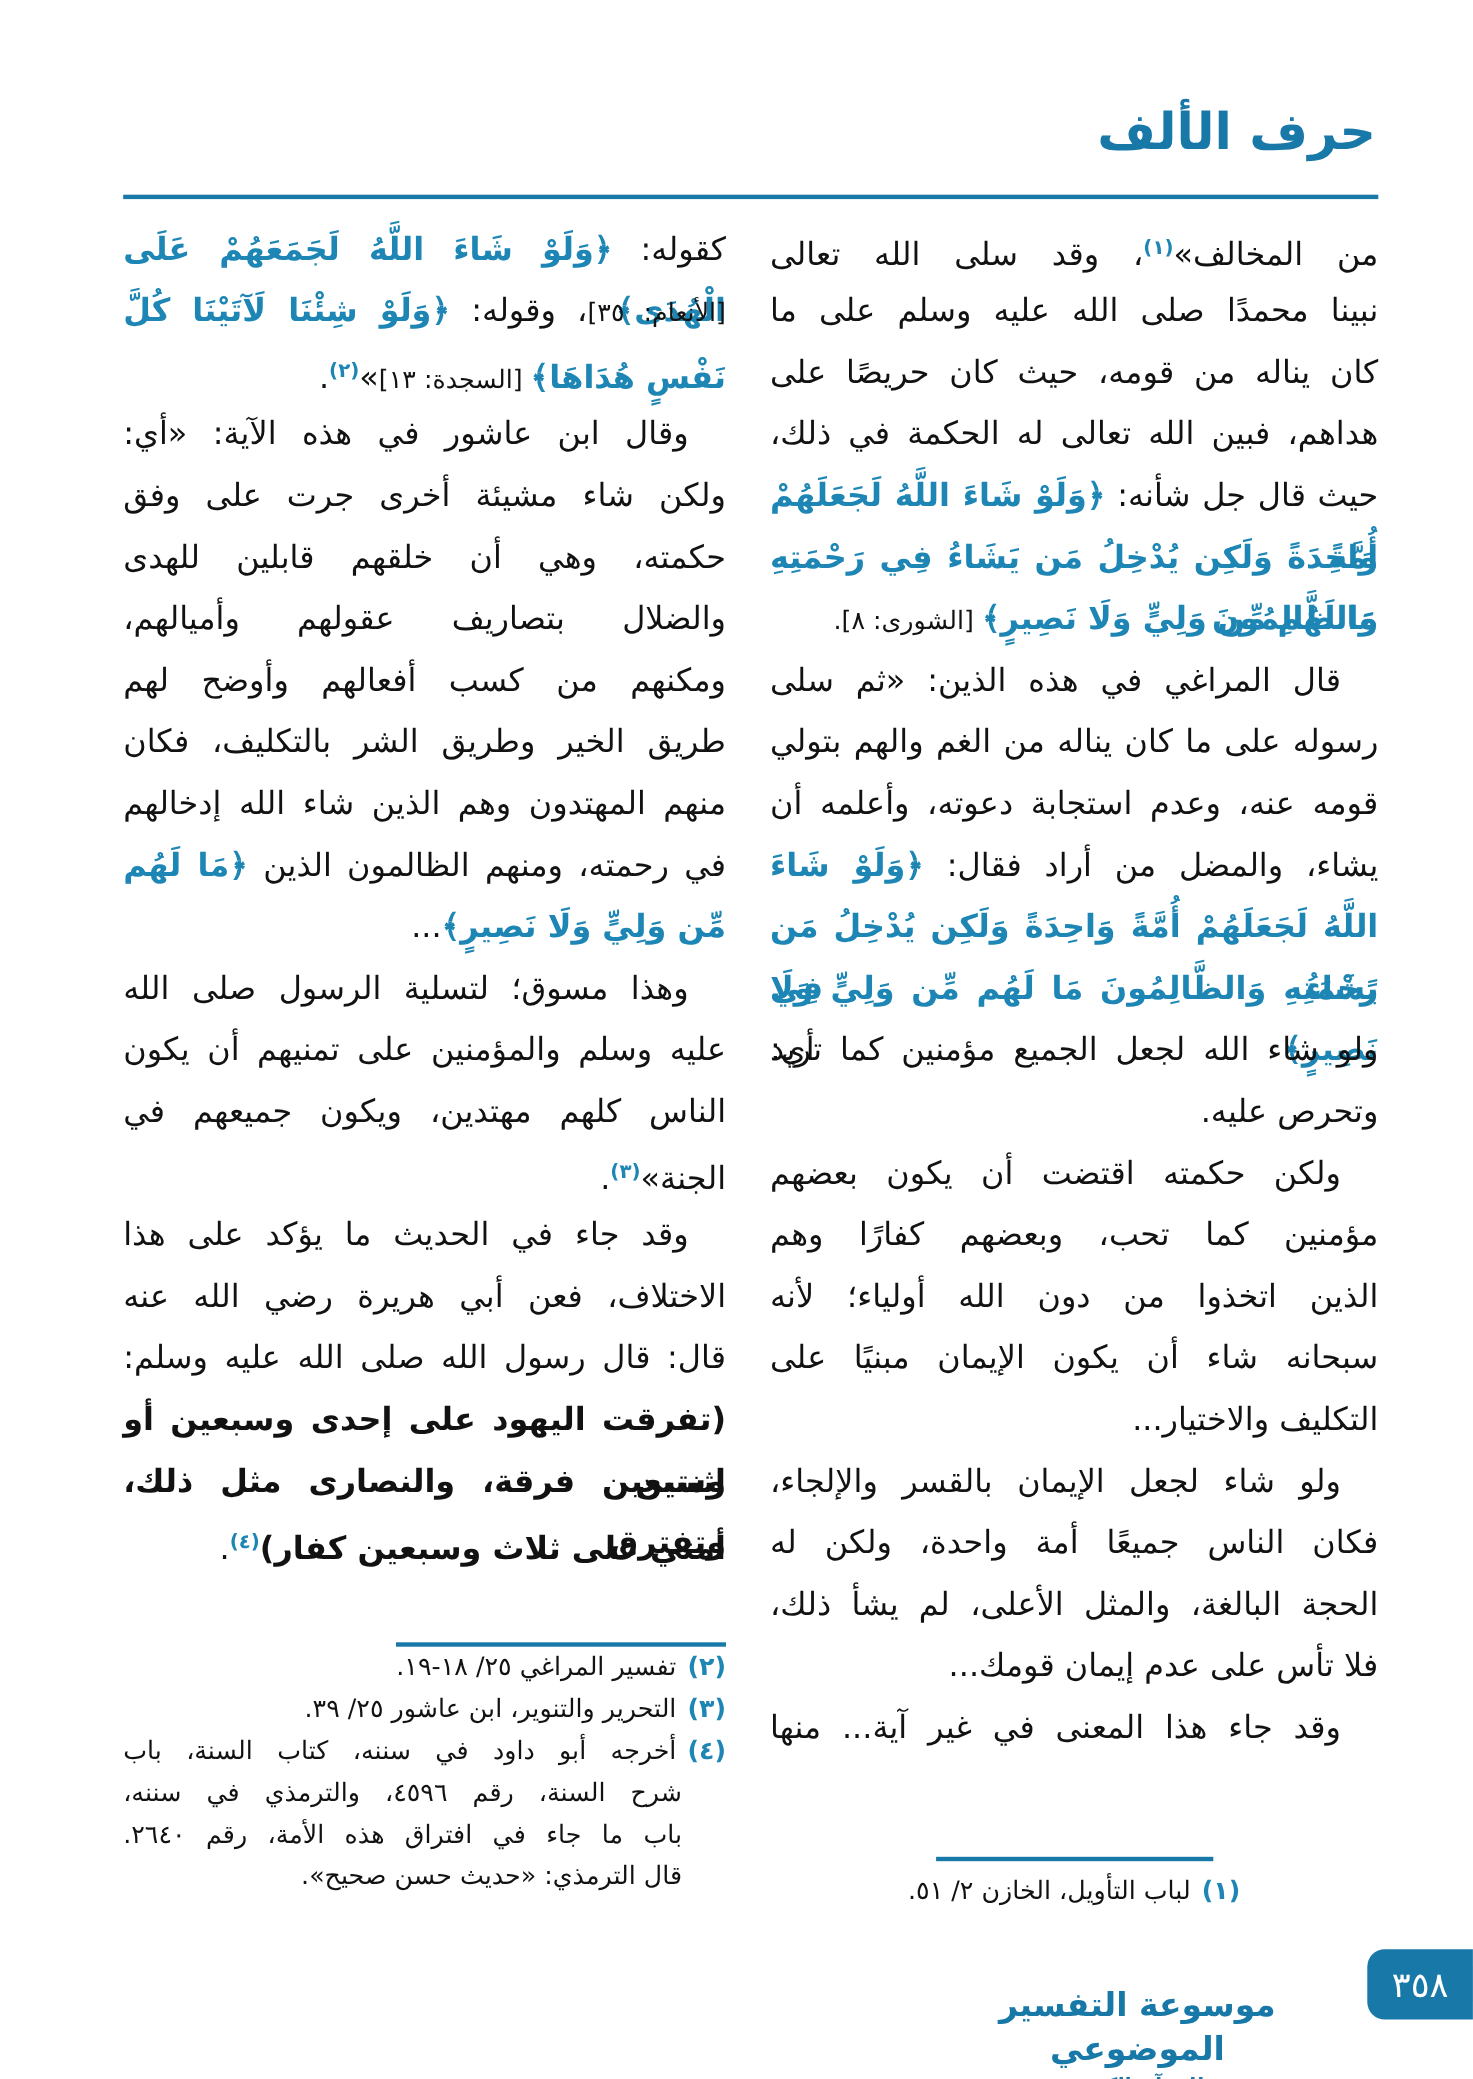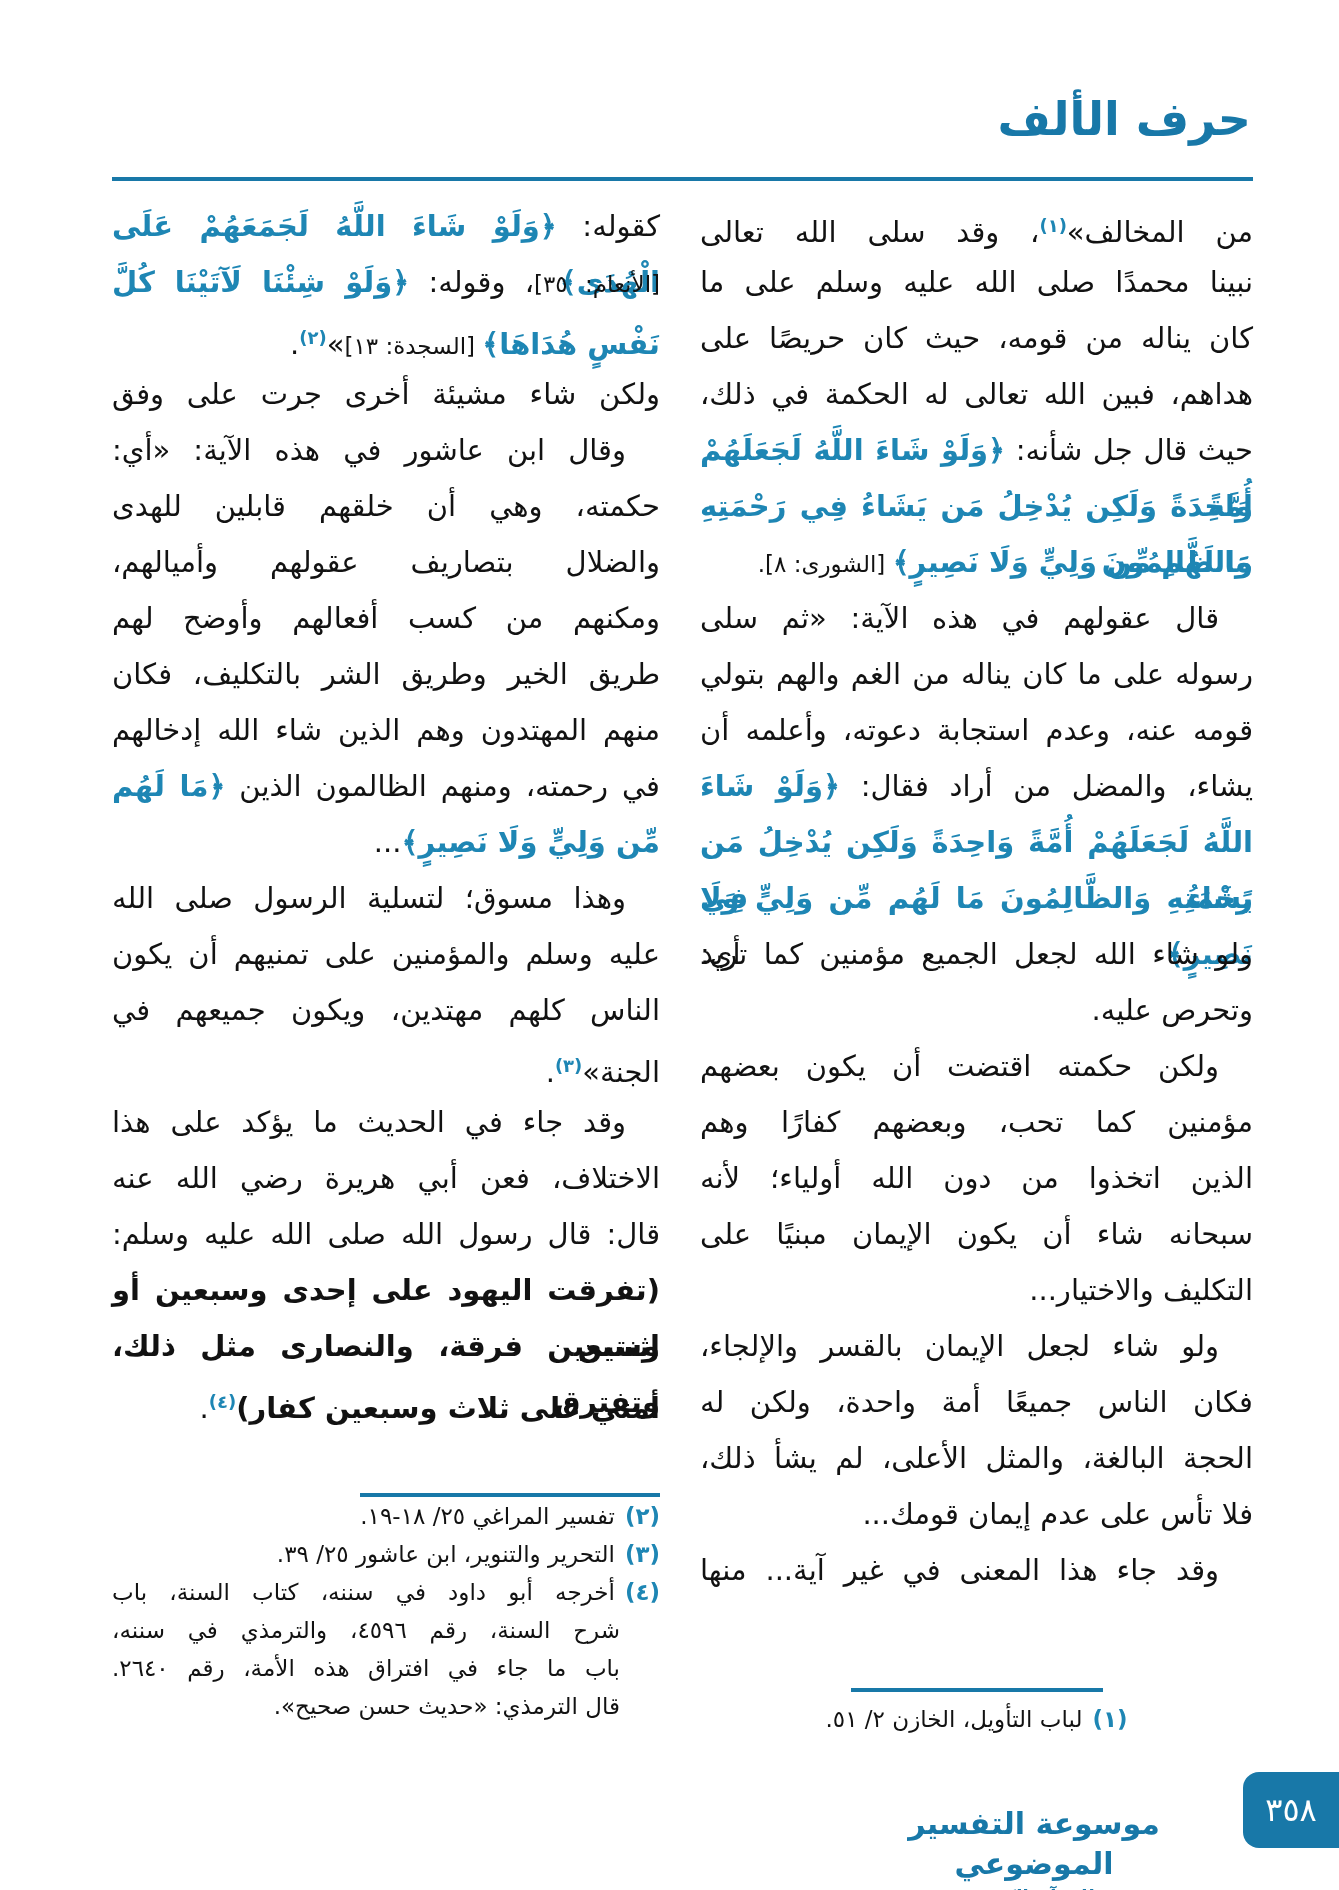--- a/index.html
+++ b/index.html
@@ -46,40 +46,40 @@
   .fn-num{color:var(--verse,#1E86B4);margin-left:10px;font-weight:700;}
   .fn-right .fn-line{text-align:center;text-align-last:center;margin-top:8px;}
   
   .logo{
     position:absolute;top:1804px;right:160px;width:290px;text-align:center;
     color:var(--accent,#1878A8);
   }
   .logo .l1{font-size:30px;font-weight:700;line-height:40px;}
   .logo .l2{font-size:18px;font-weight:700;line-height:26px;text-align:center;}
   .page-badge{
-    position:absolute;top:1772px;right:0;width:96px;height:76px;
+    position:absolute;top:1772px;right:0;width:96px;height:64px;
     background:var(--accent,#1878A8);border-radius:16px 0 0 16px;
     color:#ffffff;font-size:32px;display:flex;align-items:center;justify-content:center;
   }
 </style>
 </head>
 <body>
 
 <div class="chapter-title">حرف الألف</div>
 <div class="header-rule"></div>
 
 <div class="col col-right" id="col-right">
     <div class="line"><span class="seg-n">من المخالف»</span><span class="seg-s">(١)</span><span class="seg-n">، وقد سلى الله تعالى</span></div>
     <div class="line"><span class="seg-n">نبينا محمدًا صلى الله عليه وسلم على ما</span></div>
     <div class="line"><span class="seg-n">كان يناله من قومه، حيث كان حريصًا على</span></div>
     <div class="line"><span class="seg-n">هداهم، فبين الله تعالى له الحكمة في ذلك،</span></div>
     <div class="line"><span class="seg-n">حيث قال جل شأنه: </span><span class="seg-q">﴿وَلَوْ شَاءَ اللَّهُ لَجَعَلَهُمْ أُمَّةً</span></div>
     <div class="line"><span class="seg-q">وَاحِدَةً وَلَكِن يُدْخِلُ مَن يَشَاءُ فِي رَحْمَتِهِ وَالظَّالِمُونَ</span></div>
     <div class="line end"><span class="seg-q">مَا لَهُم مِّن وَلِيٍّ وَلَا نَصِيرٍ﴾</span><span class="seg-r"> [الشورى: ٨].</span></div>
-    <div class="line indent"><span class="seg-n">قال عقولهم في هذه الآية: «ثم سلى</span></div>
+    <div class="line indent"><span class="seg-n">قال المراغي في هذه الذين: «ثم سلى</span></div>
     <div class="line"><span class="seg-n">رسوله على ما كان يناله من الغم والهم بتولي</span></div>
     <div class="line"><span class="seg-n">قومه عنه، وعدم استجابة دعوته، وأعلمه أن</span></div>
     <div class="line"><span class="seg-n">يشاء، والمضل من أراد فقال: </span><span class="seg-q">﴿وَلَوْ شَاءَ</span></div>
     <div class="line"><span class="seg-q">اللَّهُ لَجَعَلَهُمْ أُمَّةً وَاحِدَةً وَلَكِن يُدْخِلُ مَن يَشَاءُ فِي</span></div>
     <div class="line"><span class="seg-q">رَحْمَتِهِ وَالظَّالِمُونَ مَا لَهُم مِّن وَلِيٍّ وَلَا نَصِيرٍ﴾</span><span class="seg-n"> أي:</span></div>
     <div class="line"><span class="seg-n">ولو شاء الله لجعل الجميع مؤمنين كما تريد</span></div>
     <div class="line end"><span class="seg-n">وتحرص عليه.</span></div>
     <div class="line indent"><span class="seg-n">ولكن حكمته اقتضت أن يكون بعضهم</span></div>
     <div class="line"><span class="seg-n">مؤمنين كما تحب، وبعضهم كفارًا وهم</span></div>
     <div class="line"><span class="seg-n">الذين اتخذوا من دون الله أولياء؛ لأنه</span></div>
@@ -88,22 +88,22 @@
     <div class="line indent"><span class="seg-n">ولو شاء لجعل الإيمان بالقسر والإلجاء،</span></div>
     <div class="line"><span class="seg-n">فكان الناس جميعًا أمة واحدة، ولكن له</span></div>
     <div class="line"><span class="seg-n">الحجة البالغة، والمثل الأعلى، لم يشأ ذلك،</span></div>
     <div class="line end"><span class="seg-n">فلا تأس على عدم إيمان قومك...</span></div>
     <div class="line indent"><span class="seg-n">وقد جاء هذا المعنى في غير آية... منها</span></div>
   </div>
 <div class="col col-left" id="col-left">
     <div class="line"><span class="seg-n">كقوله: </span><span class="seg-q">﴿وَلَوْ شَاءَ اللَّهُ لَجَمَعَهُمْ عَلَى الْهُدَى﴾</span></div>
     <div class="line"><span class="seg-r">[الأنعام: ٣٥]</span><span class="seg-n">، وقوله: </span><span class="seg-q">﴿وَلَوْ شِئْنَا لَآتَيْنَا كُلَّ</span></div>
     <div class="line end"><span class="seg-q">نَفْسٍ هُدَاهَا﴾</span><span class="seg-r"> [السجدة: ١٣]</span><span class="seg-n">»</span><span class="seg-s">(٢)</span><span class="seg-n">.</span></div>
+    <div class="line indent"><span class="seg-n">وقال ابن عاشور في هذه الآية: «أي:</span></div>
     <div class="line"><span class="seg-n">ولكن شاء مشيئة أخرى جرت على وفق</span></div>
-    <div class="line indent"><span class="seg-n">وقال ابن عاشور في هذه الآية: «أي:</span></div>
     <div class="line"><span class="seg-n">حكمته، وهي أن خلقهم قابلين للهدى</span></div>
     <div class="line"><span class="seg-n">والضلال بتصاريف عقولهم وأميالهم،</span></div>
     <div class="line"><span class="seg-n">ومكنهم من كسب أفعالهم وأوضح لهم</span></div>
     <div class="line"><span class="seg-n">طريق الخير وطريق الشر بالتكليف، فكان</span></div>
     <div class="line"><span class="seg-n">منهم المهتدون وهم الذين شاء الله إدخالهم</span></div>
     <div class="line"><span class="seg-n">في رحمته، ومنهم الظالمون الذين </span><span class="seg-q">﴿مَا لَهُم</span></div>
     <div class="line end"><span class="seg-q">مِّن وَلِيٍّ وَلَا نَصِيرٍ﴾</span><span class="seg-n">...</span></div>
     <div class="line indent"><span class="seg-n">وهذا مسوق؛ لتسلية الرسول صلى الله</span></div>
     <div class="line"><span class="seg-n">عليه وسلم والمؤمنين على تمنيهم أن يكون</span></div>
     <div class="line"><span class="seg-n">الناس كلهم مهتدين، ويكون جميعهم في</span></div>

